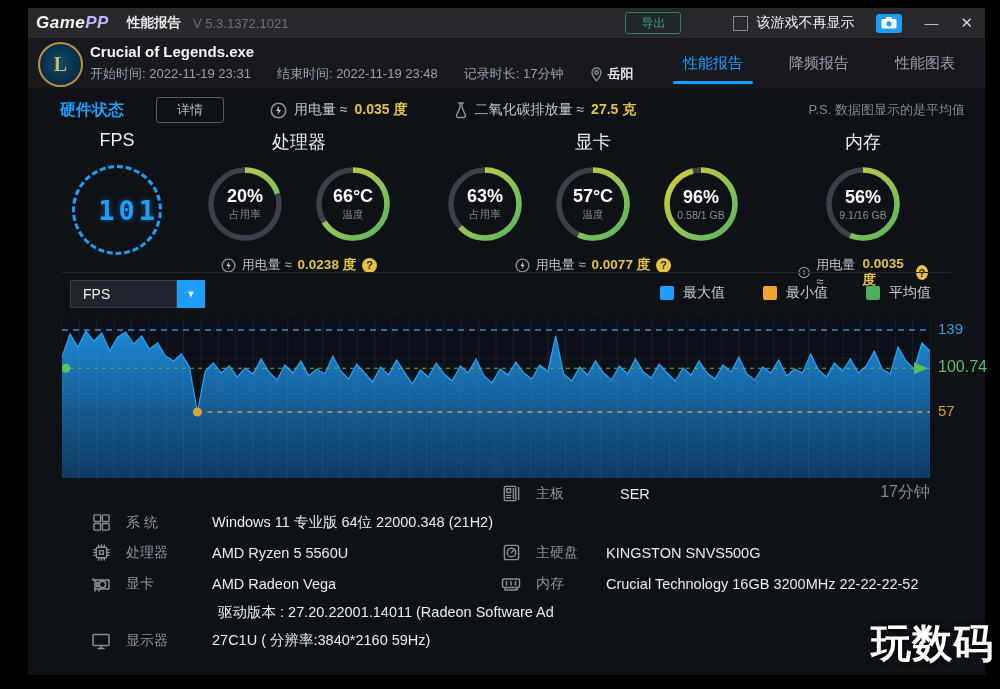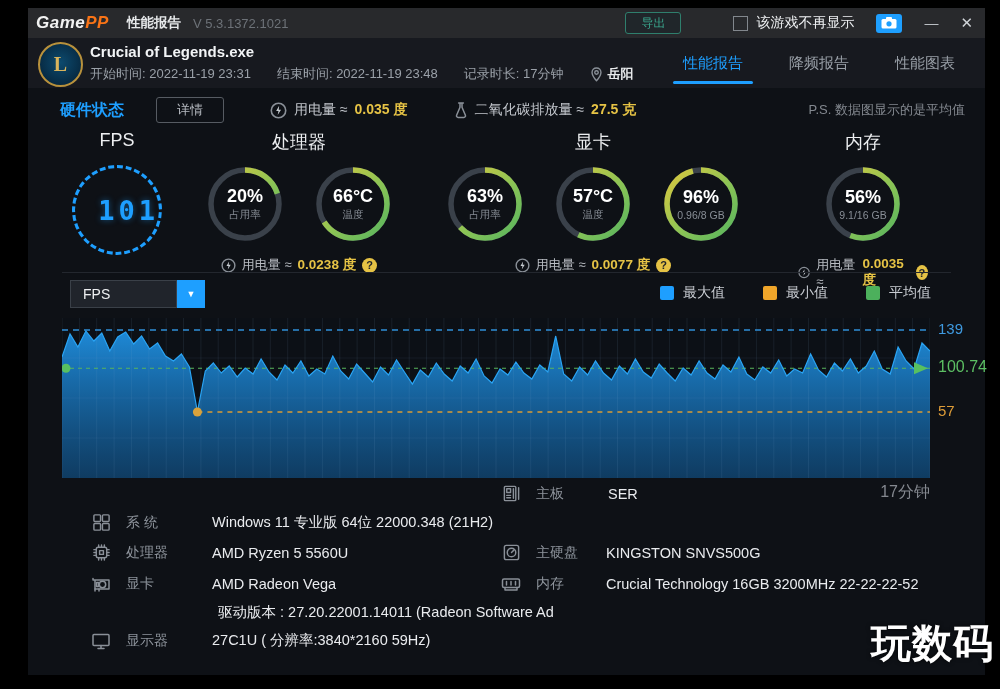--- a/index.html
+++ b/index.html
@@ -3,21 +3,21 @@
 <meta charset="utf-8">
 <style>
   html,body{margin:0;padding:0;}
   body{width:1000px;height:689px;background:#000;position:relative;overflow:hidden;
        font-family:"Liberation Sans","DejaVu Sans",sans-serif;-webkit-font-smoothing:antialiased;}
   .window{position:absolute;left:28px;top:8px;width:957px;height:667px;background:#0e1116;}
   
   .titlebar{position:absolute;left:0;top:0;width:100%;height:30px;background:#28292c;
             display:flex;align-items:center;}
   .logo{margin-left:8px;font-style:italic;font-weight:bold;font-size:17px;letter-spacing:0.5px;}
-  .logo .g1{color:#f2f2f2;} .logo .g2{color:#f97316;}
+  .logo .g1{color:#f2f2f2;} .logo .g2{color:#c4b5fd;}
   .tb-title{color:#e6e8ea;font-size:13.5px;margin-left:18px;font-weight:bold;}
   .tb-version{color:#6d7278;font-size:13px;margin-left:12px;}
   .tb-spacer{flex:1;}
   .export-btn{width:54px;height:20px;border:1px solid #2f7f6d;border-radius:3px;color:#3aa88e;
               font-size:12px;display:flex;align-items:center;justify-content:center;background:#20262a;}
   .hide-chk{width:13px;height:13px;border:1px solid #82878d;margin-left:52px;background:transparent;}
   .hide-label{color:#f0f2f4;font-size:14px;margin-left:8px;}
   .cam-btn{width:26px;height:19px;background:#1e9fff;border-radius:3px;margin-left:22px;
            display:flex;align-items:center;justify-content:center;}
   .min-btn{color:#b9bdc2;font-size:14px;margin-left:22px;}
@@ -232,21 +232,21 @@
             <div class="g-sub">温度</div>
           </div>
       </div>
       <div class="gauge">
         <svg viewBox="0 0 80 80">
             <circle class="g-track" cx="40" cy="40" r="34"></circle>
             <circle class="g-arc" cx="40" cy="40" r="34" transform="rotate(-90 40 40)" stroke-dasharray="205.1 213.6"></circle>
           </svg>
         <div class="g-text">
             <div class="g-val">96%</div>
-            <div class="g-sub">0.96/8 GB</div>
+            <div class="g-sub">0.58/1 GB</div>
           </div>
       </div>
     </div>
     <div class="power-line">
       <svg class="ln" width="15" height="15" viewBox="0 0 16 16">
           <circle cx="8" cy="8" r="6.8"></circle>
           <path d="M8.6 3.6 L5.8 8.4 H8 L7.2 12.2 L10.4 7.2 H8.2 Z" fill="#c8cdd2" stroke="none"></path>
         </svg>
       <span>用电量 ≈</span>
       <span class="stat-val">0.0077 度</span>
@@ -428,21 +428,21 @@
 
   <div class="sysrow" style="left:472px;top:476px;">
     <span class="sys-icon">
         <svg class="ln" width="19" height="19" viewBox="0 0 20 20">
           <rect x="2.5" y="2.5" width="12" height="15" rx="1"></rect>
           <rect x="5" y="5" width="4" height="4"></rect>
           <path d="M5 12 H9 M5 14.5 H9 M12 5 V15 M17.5 4 V16"></path>
         </svg>
       </span>
     <span class="sys-label" style="margin-left:14px;width:52px;">主板</span>
-    <span class="sys-value" style="margin-left:20px;">SER</span>
+    <span class="sys-value" style="margin-left:32px;">SER</span>
   </div>
   <div class="sysrow" style="left:472px;top:535px;">
     <span class="sys-icon">
         <svg class="ln" width="19" height="19" viewBox="0 0 20 20">
           <rect x="2.5" y="2.5" width="15" height="15" rx="2"></rect>
           <circle cx="10" cy="10" r="4.5"></circle>
           <path d="M10 10 L12.5 7.5"></path>
         </svg>
       </span>
     <span class="sys-label" style="margin-left:14px;width:52px;">主硬盘</span>

